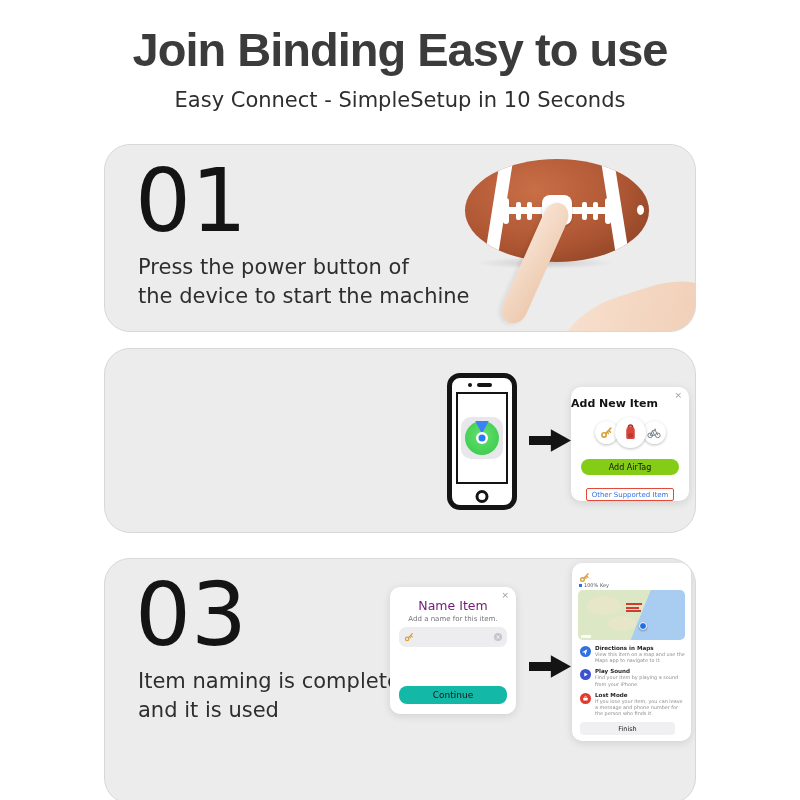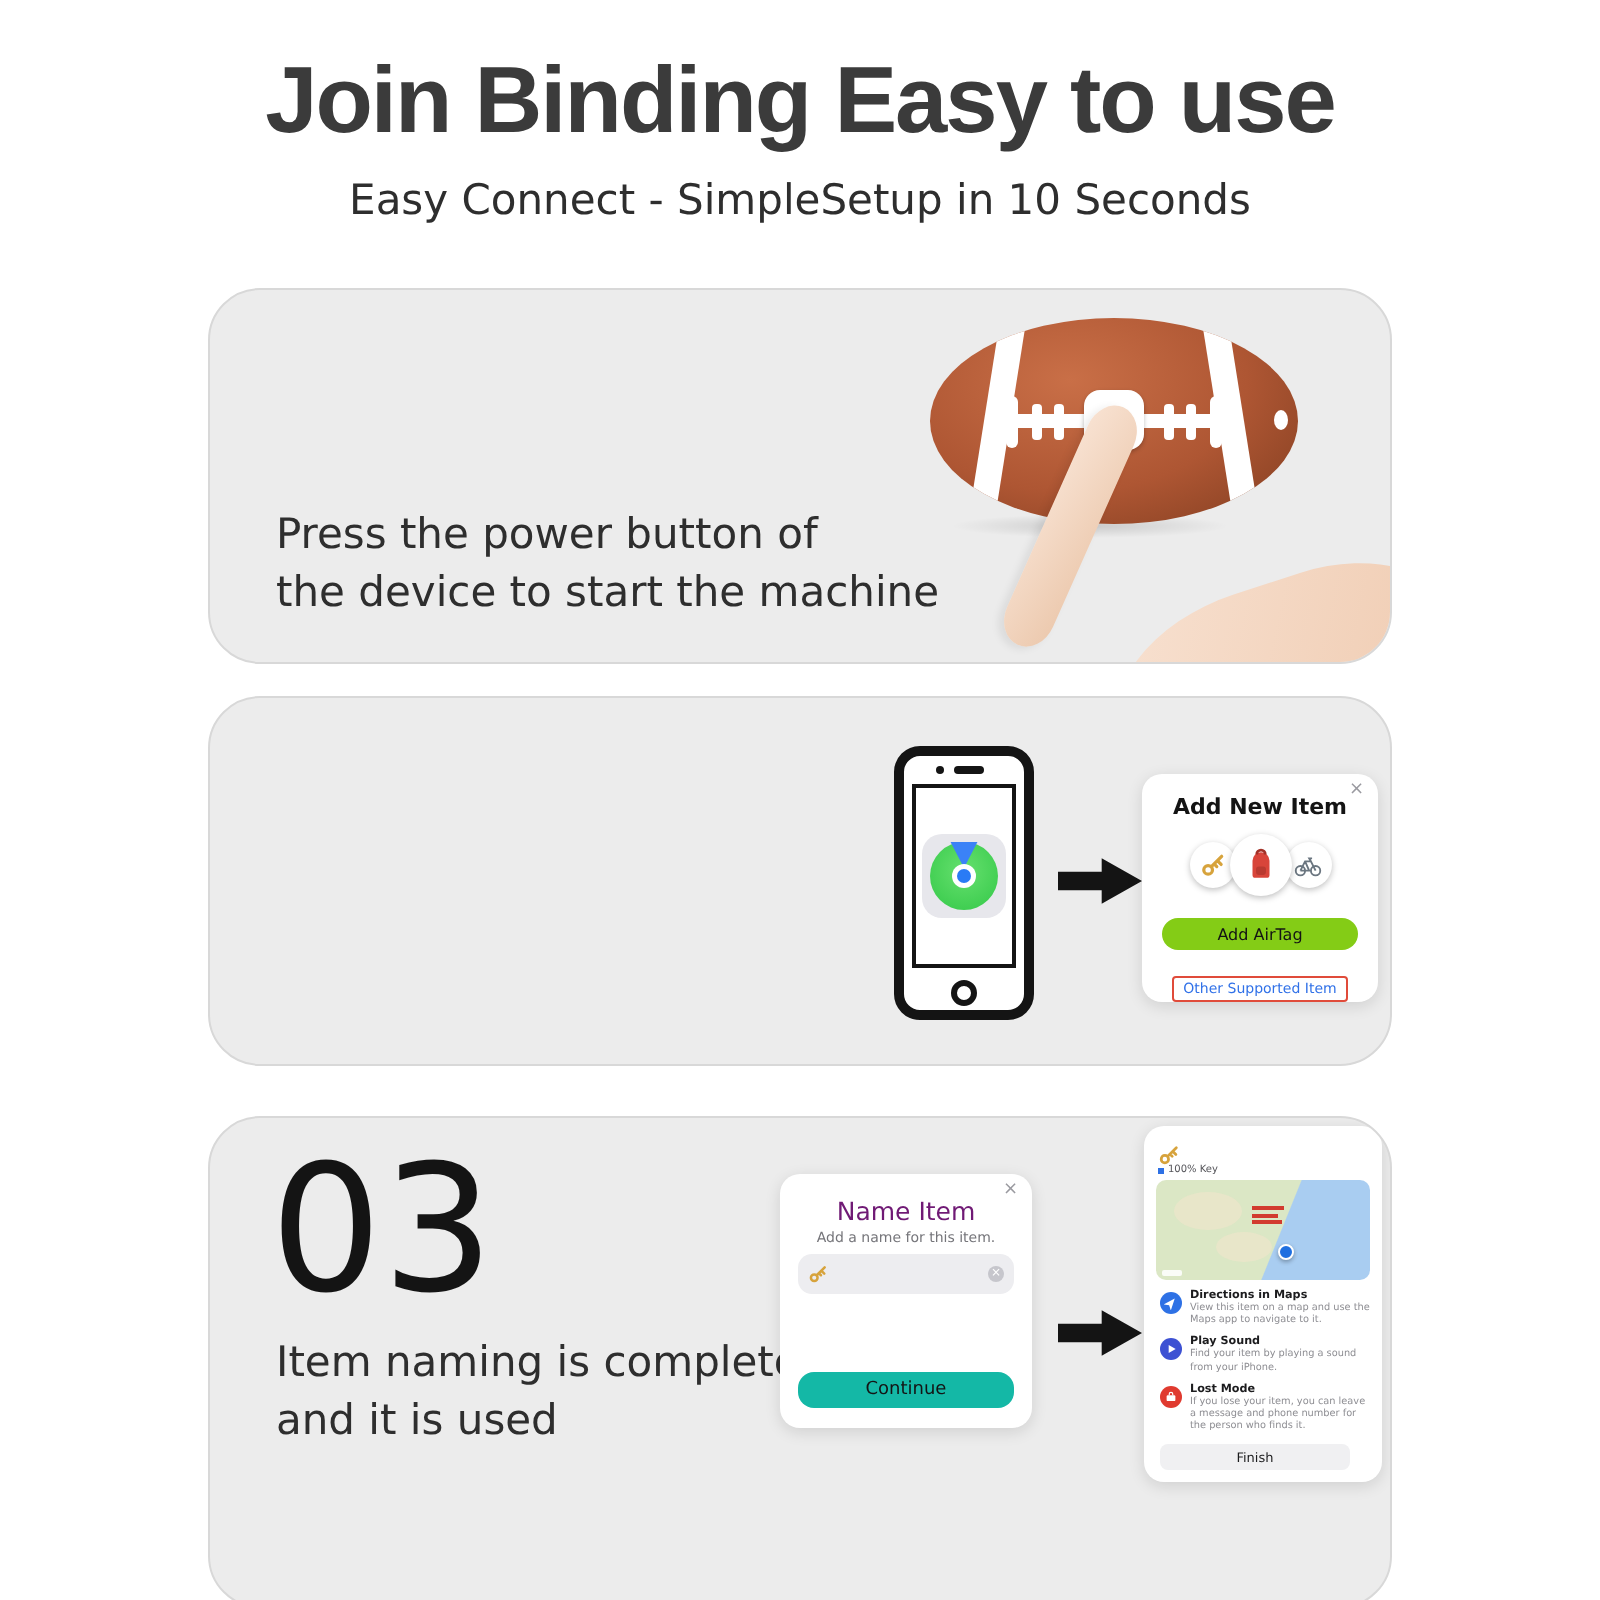--- a/index.html
+++ b/index.html
@@ -83,21 +83,21 @@
   #card2 .arrow { left:424px; top:78px; }
   #card3 .arrow { left:424px; top:94px; }
 
   
   .dialog { position:absolute; background:#fff; border-radius:10px;
             box-shadow:0 2px 8px rgba(0,0,0,.12); }
   .dlg-close { position:absolute; right:7px; top:3px; font-size:9px; color:#9a9aa0; }
 
   
   .add-dialog { left:466px; top:38px; width:118px; height:114px; }
-  .adi-title { position:absolute; top:10px; left:0; right:0; text-align:center;
+  .adi-title { position:absolute; top:10px; left:0; right:0; 
                font-size:11px; font-weight:bold; color:#141414; }
   .adi-icons { position:absolute; top:30px; left:0; right:0;
                display:flex; align-items:center; justify-content:center; }
   .circ { background:#fff; border-radius:50%; box-shadow:0 1px 3px rgba(0,0,0,.25);
           display:flex; align-items:center; justify-content:center; }
   .c-sm { width:23px; height:23px; margin:0 -3px; }
   .c-lg { width:31px; height:31px; z-index:2; }
   .adi-airtag { position:absolute; left:10px; right:10px; top:72px; height:16px;
                 background:#84cc16; border-radius:8px; font-size:8px; color:#141414;
                 display:flex; align-items:center; justify-content:center; }
@@ -154,20 +154,21 @@
 </style>
 </head>
 <body>
 
 <div class="page">
 
   <div class="title">Join Binding Easy to use</div>
   <div class="subtitle">Easy Connect - SimpleSetup in 10 Seconds</div>
 
   <section class="card" id="card1">
+    <div class="step-num">01</div>
     <div class="step-text">
       <span>Press the power button of</span><br>
       <span>the device to start the machine</span>
     </div>
 
     <div class="ball-shadow"></div>
     <div class="football">
       <div class="ball">
         <div class="stripe s1"></div>
         <div class="stripe s2"></div>

